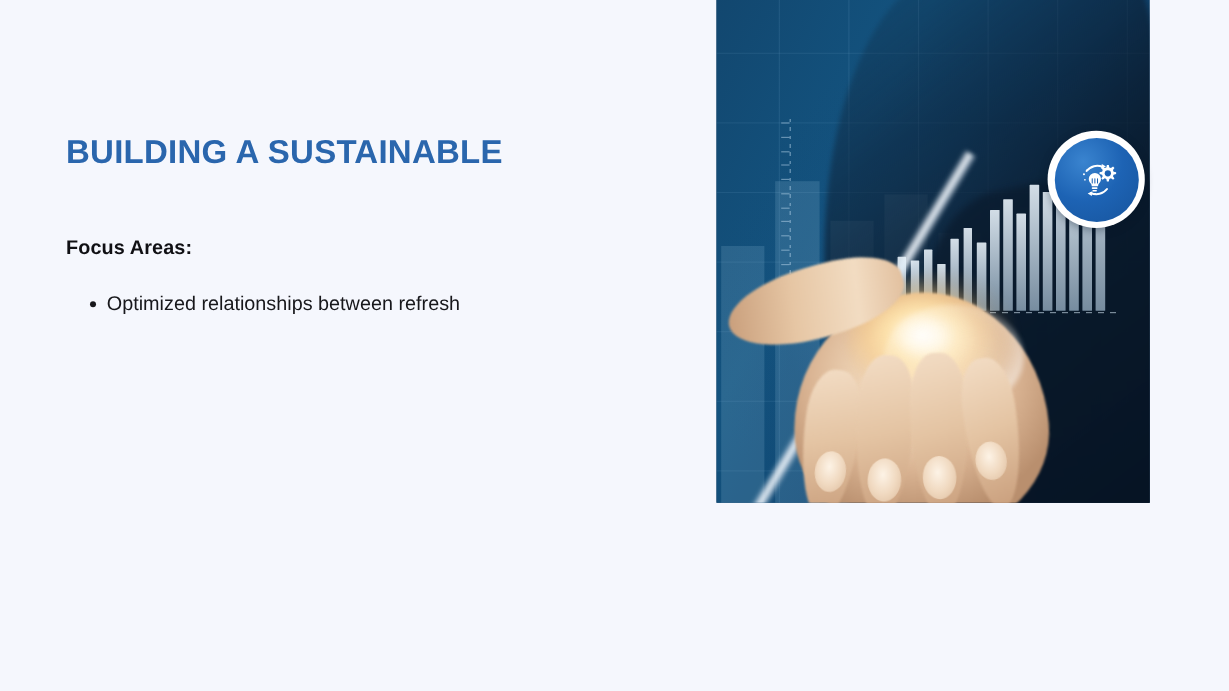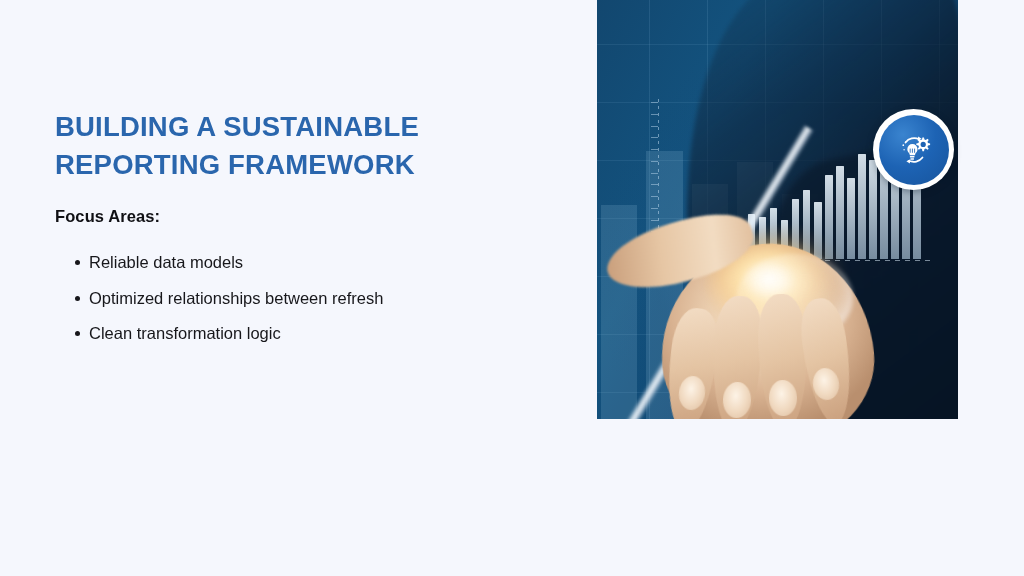--- a/index.html
+++ b/index.html
@@ -37,21 +37,21 @@
     color: #2a66ad;
     font-size: 27.5px;
     font-weight: 700;
     letter-spacing: 0.2px;
     line-height: 1.38;
     text-transform: uppercase;
   }
   .title-line { display: block; white-space: nowrap; }
 
   .focus-label {
-    margin-top: 23px;
+    margin-top: 52px;
     color: #101014;
     font-size: 16.5px;
     font-weight: 700;
     letter-spacing: 0.1px;
   }
 
   .bullets {
     margin-top: 25px;
     list-style: none;
   }
@@ -359,29 +359,26 @@
 </style>
 </head>
 <body>
 
 <div class="slide">
 
   <div class="content">
 
     <h1 class="title">
       <span class="title-line">BUILDING A SUSTAINABLE</span>
-      <span class="title-line">REPORTING FRAMEWORK</span>
     </h1>
 
     <div class="focus-label">Focus Areas:</div>
 
     <ul class="bullets">
-      <li class="bullet">Reliable data models</li>
       <li class="bullet">Optimized relationships between refresh</li>
-      <li class="bullet">Clean transformation logic</li>
     </ul>
   </div>
 
   <div class="panel">
     <div class="panel-bg"></div>
     <div class="panel-grid"></div>
 
     <div class="bg-bars">
         <div class="bg-bar" style="height: 62%;"></div>
         <div class="bg-bar" style="height: 72%;"></div>

